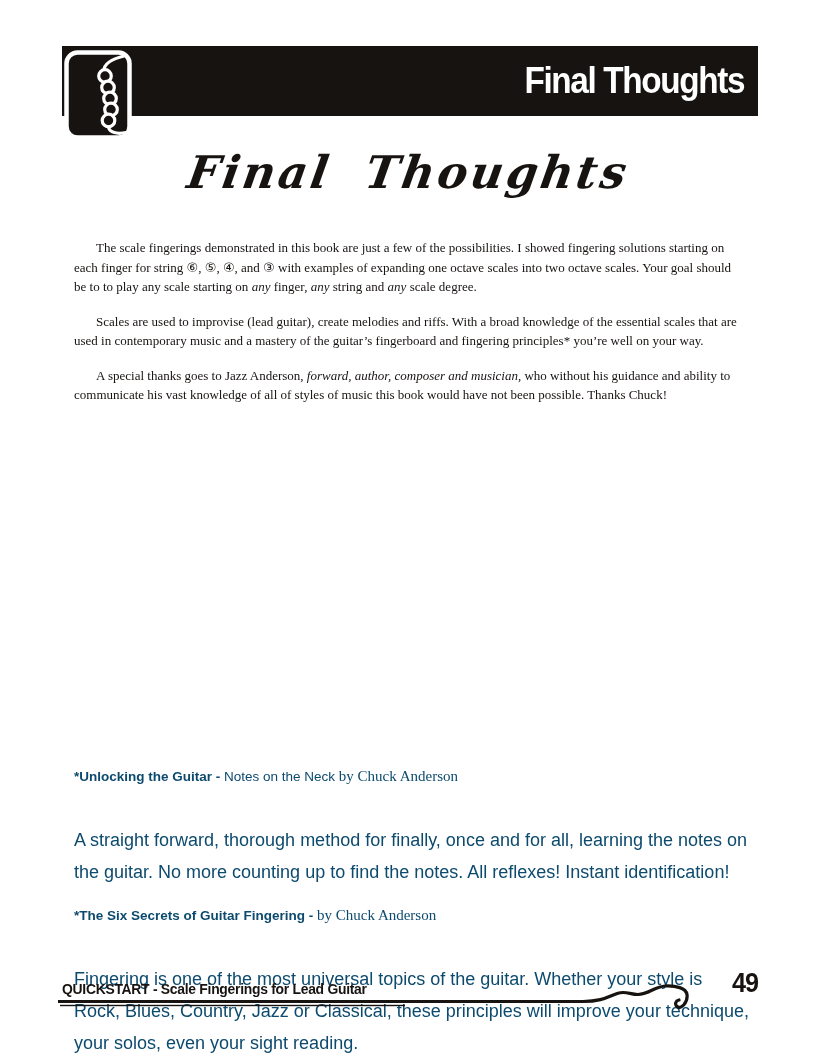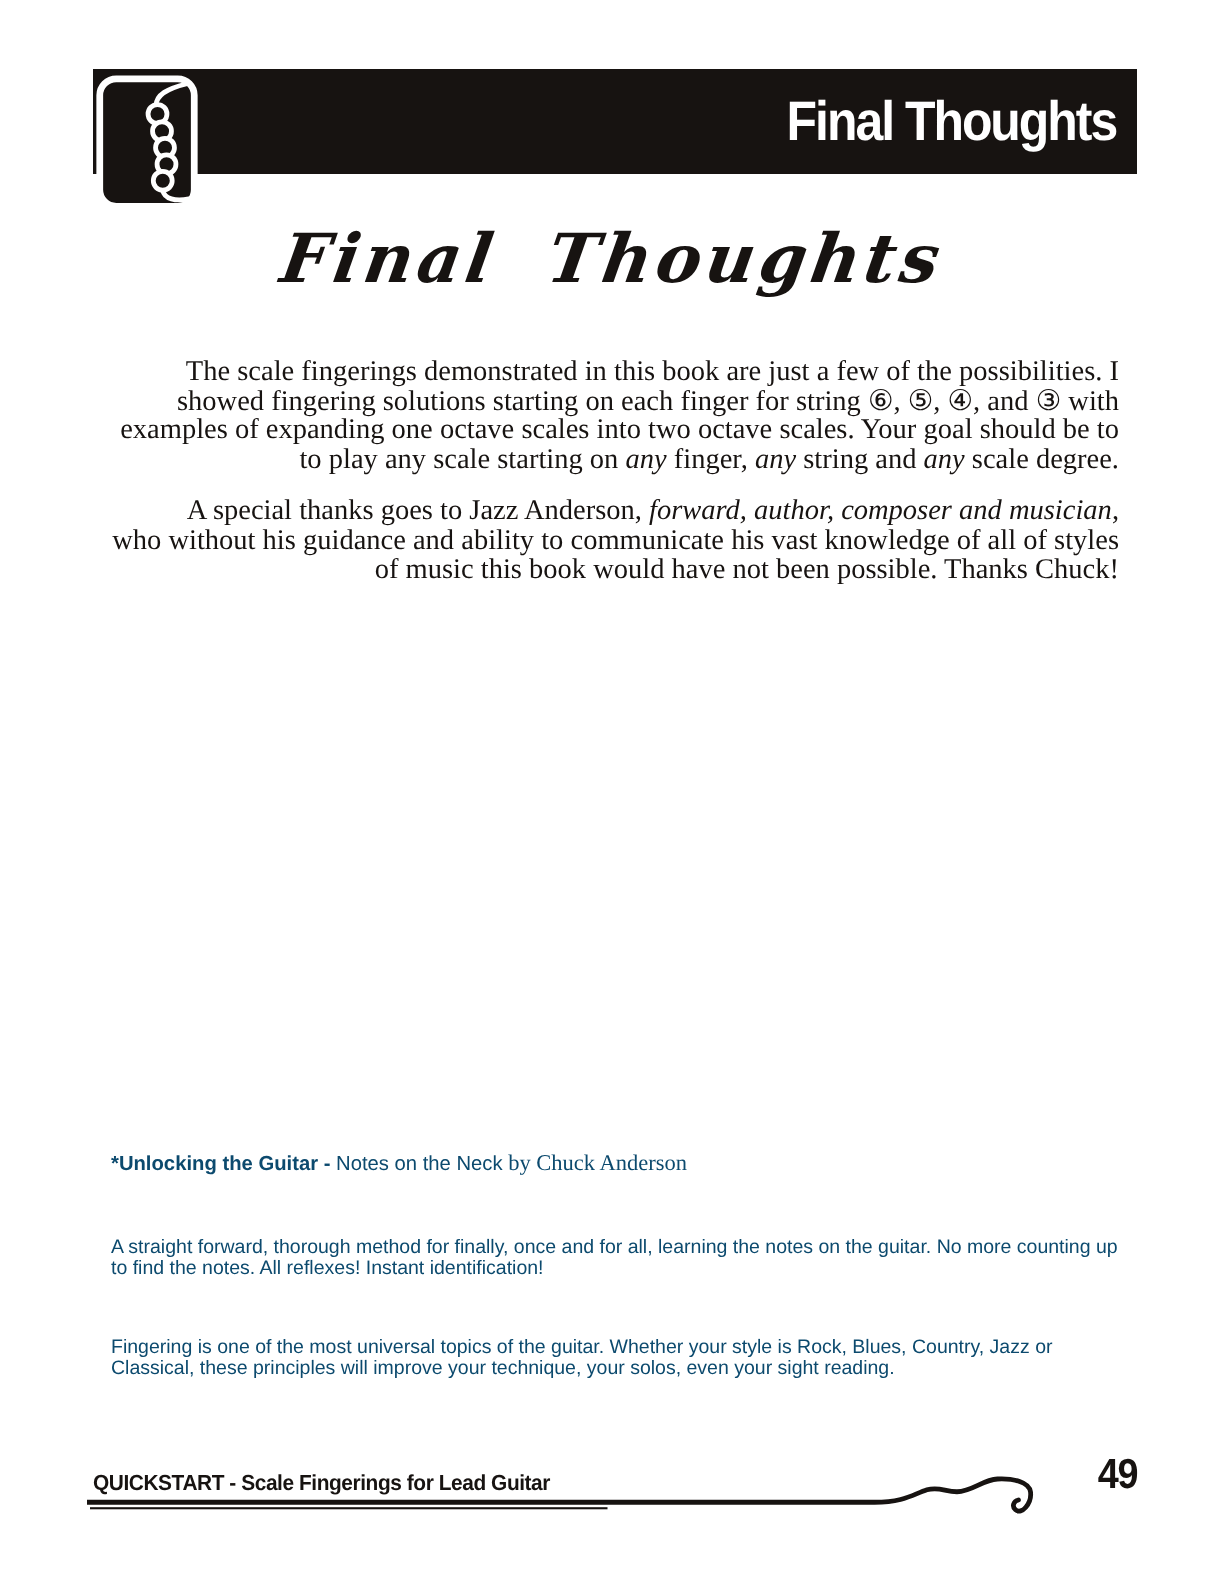--- a/index.html
+++ b/index.html
@@ -55,23 +55,23 @@
     letter-spacing: 3px;
     word-spacing: 16px;
     transform: skewX(-9deg);
   }
 
   
   .body-block {
     position: absolute;
     left: 74px; top: 238px;
     width: 672px;
-    font-size: 19px;
+    font-size: 13px;
     line-height: 19.5px;
-    text-align: right;
+    text-align: left;
   }
   .body-block p { text-indent: 22px; margin-bottom: 15px; }
   .body-block p.no-indent { text-indent: 0; margin-top: 10px; }
   .body-block i { font-style: italic; }
   .body-block b { font-weight: bold; }
 
   
   .footnotes {
     position: absolute;
     left: 74px; top: 768px;
@@ -79,21 +79,21 @@
     font-family: "Liberation Sans", sans-serif;
     font-size: 13px;
     color: #0c4a6e;
   }
   .fn-title { font-size: 13.5px; margin-bottom: 7px; }
   .fn-title .fn-bold { font-weight: bold; }
   .fn-title .fn-serif {
     font-family: "Liberation Serif", serif;
     font-size: 15px;
   }
-  .fn-body { line-height: 14px; font-size: 13px; margin-top: 39px; }
+  .fn-body { line-height: 32px; font-size: 18px; margin-top: 39px; }
   .footnote-block { margin-bottom: 19px; }
 
   
   .footer-book-title {
     position: absolute;
     left: 62px; top: 981px;
     font-family: "Liberation Sans", sans-serif;
     font-weight: bold;
     font-size: 14.5px;
     letter-spacing: -0.3px;
@@ -135,31 +135,33 @@
   <path d="M44.5,77 C45.5,82.5 53,84.5 62,82.5" fill="none" stroke="#ffffff" stroke-width="3.2" stroke-linecap="round"></path>
 </svg>
 
 <div class="script-title-wrap">
   <span class="script-title">Final Thoughts</span>
 </div>
 
 <div class="body-block">
   <p><span>The scale fingerings demonstrated in this book are just a few of the possibilities. I showed fingering solutions starting on each finger for string ⑥, ⑤, ④, and ③ with examples of expanding one octave scales into two octave scales. Your goal should be to to play any scale starting on </span><i>any</i><span> finger, </span><i>any</i><span> string and </span><i>any</i><span> scale degree.</span></p>
 
+  <p>Scales are used to improvise (lead guitar), create melodies and riffs. With a broad knowledge of the essential scales that are used in contemporary music and a mastery of the guitar’s fingerboard and fingering principles* you’re well on your way.</p>
 
   <p><span>A special thanks goes to Jazz Anderson, </span><i>forward, author, composer and musician</i><span>, who without his guidance and ability to communicate his vast knowledge of all of styles of music this book would have not been possible.  Thanks Chuck!</span></p>
 
 </div>
 
 <div class="footnotes">
   <div class="footnote-block">
     <div class="fn-title"><span class="fn-bold">*Unlocking the Guitar - </span><span>Notes on the Neck</span><span class="fn-serif"> by Chuck Anderson</span></div>
     <div class="fn-body">A straight forward, thorough method for finally, once and for all, learning the notes on the guitar. No more counting up to find the notes. All reflexes! Instant identification!</div>
   </div>
   <div class="footnote-block">
+    <div class="fn-title"><span class="fn-bold">*The Six Secrets of Guitar Fingering - </span><span></span><span class="fn-serif">by Chuck Anderson</span></div>
     <div class="fn-body">Fingering is one of the most universal topics of the guitar. Whether your style is Rock, Blues, Country, Jazz or Classical, these principles will improve your technique, your solos, even your sight reading.</div>
   </div>
 </div>
 
 <div class="footer-book-title">QUICKSTART - Scale Fingerings for Lead Guitar</div>
 
 <svg class="footer-rule" viewBox="0 0 645 45" xmlns="http://www.w3.org/2000/svg">
   <path d="M0,26.5 H525 C545,26.5 551,21 560,18.2
            C568,15.8 572,19.5 580,19.5
            C590,19.5 597,11.5 607,11

